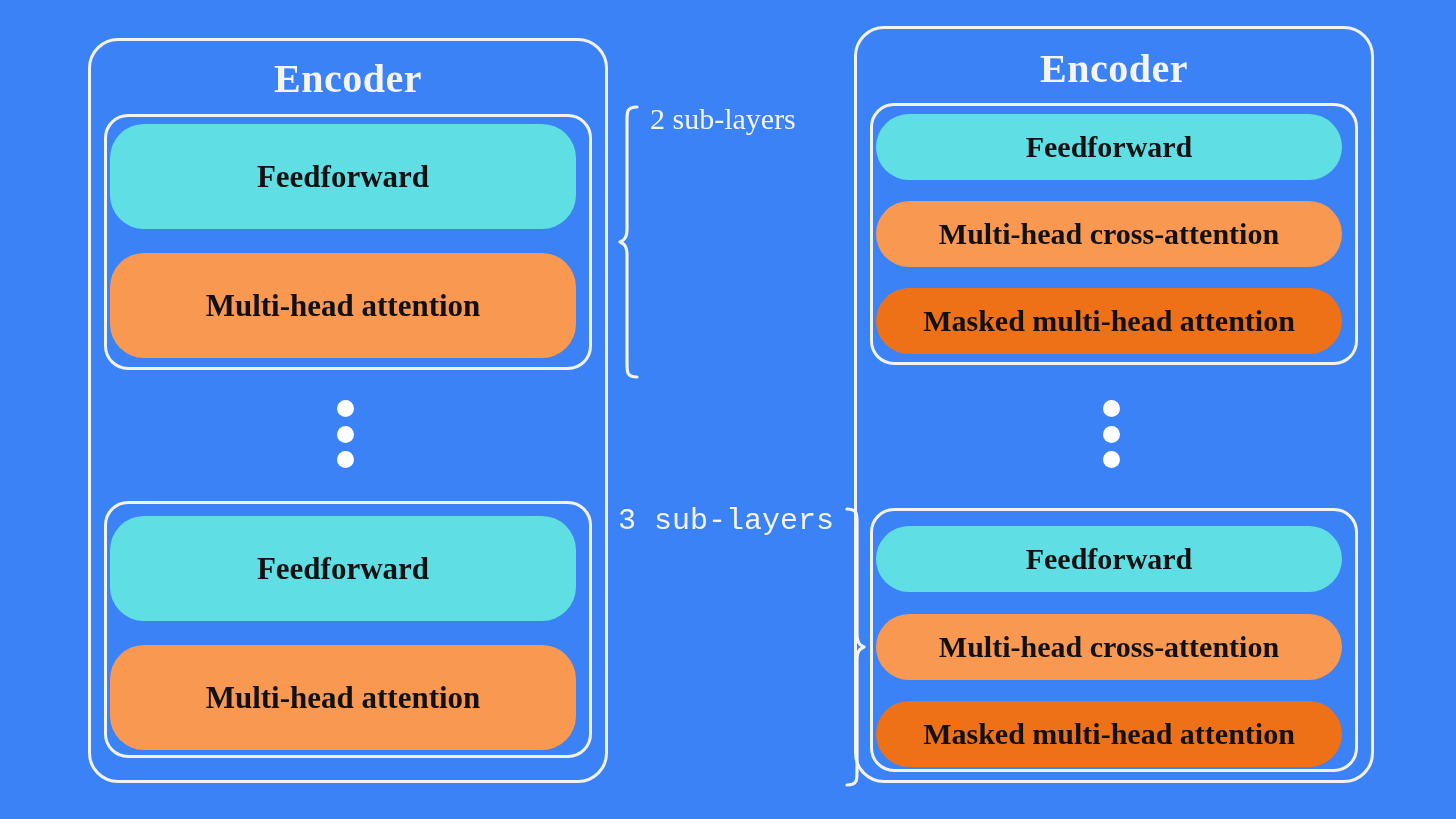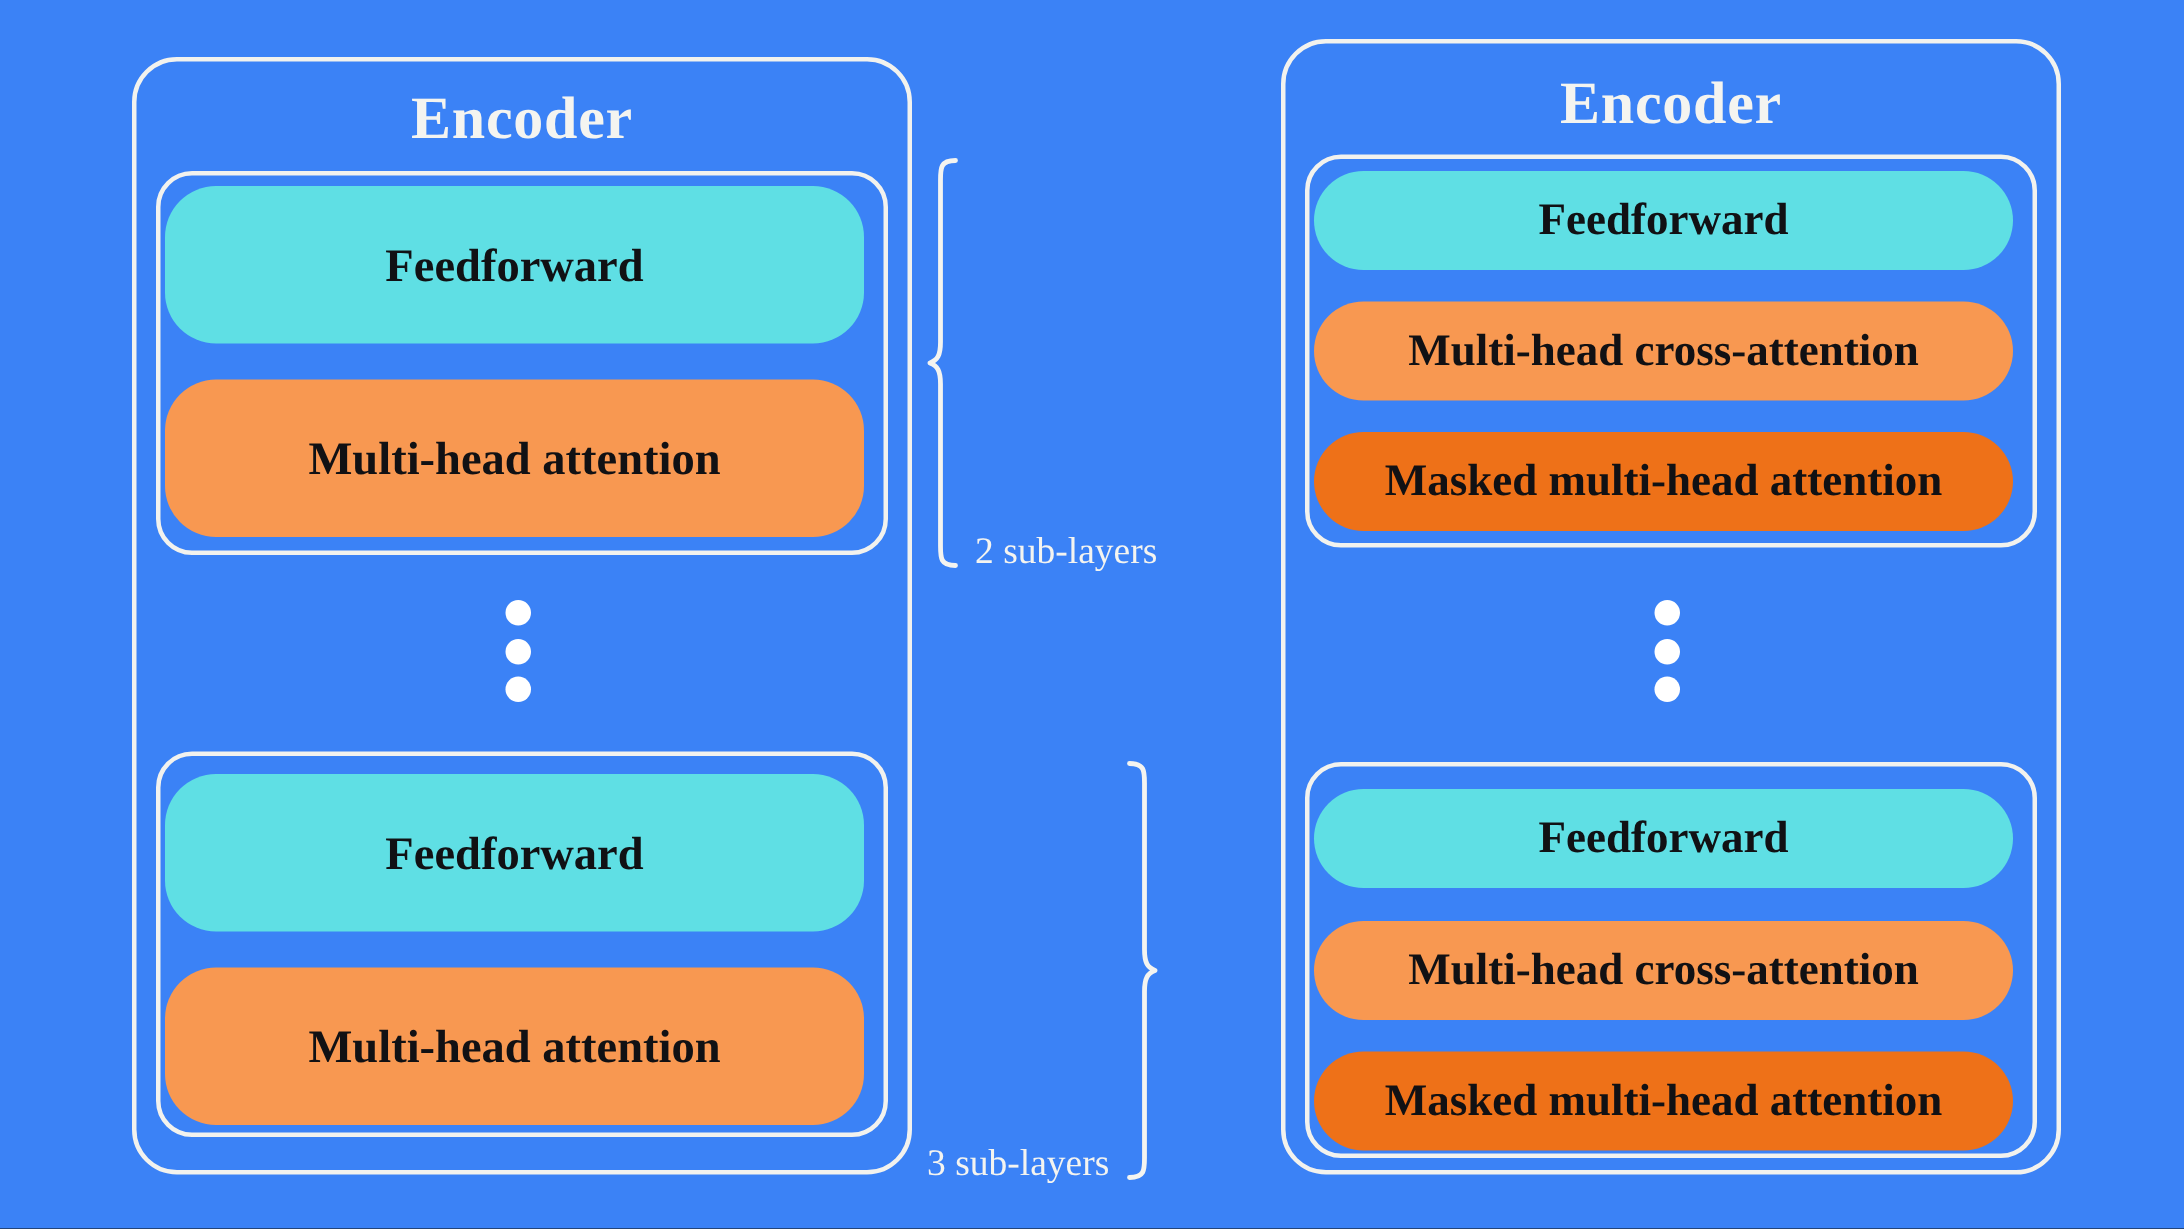--- a/index.html
+++ b/index.html
@@ -104,23 +104,23 @@
     border-radius: 50%;
     background: #ffffff;
   }
   #enc-ellipsis { left: 335px;  top: 400px; }
   #dec-ellipsis { left: 1101px; top: 400px; }
 
   
   .annotation {
     position: absolute;
     display: flex;
-    align-items: flex-end;
+    align-items: flex-start;
     color: #f4f4f0;
-    font-size: 25px;
+    font-size: 30px;
     line-height: 1;
     white-space: nowrap;
   }
   #annotation-2 { left: 618px; top: 104px; }
   #annotation-3 { left: 608px; top: 506px; }
 
   .brace-svg { display: block; }
   .annotation-label { padding: 0 10px; }
 </style>
 </head>
@@ -174,21 +174,21 @@
                C 9 3, 9 8, 9 16
                L 9 124
                C 9 133, 7 136, 2 138
                C 7 140, 9 143, 9 152
                L 9 260
                C 9 268, 9 273, 19 273" fill="none" stroke="#f4f4f0" stroke-width="3.2" stroke-linecap="round" stroke-linejoin="round"></path>
     </svg>
     <span class="annotation-label">2 sub-layers</span>
   </div>
 
-  <div class="annotation" id="annotation-3" style="color: rgb(244, 244, 240);">
+  <div class="annotation" id="annotation-3" style="color: rgb(244, 244, 240); font-family: Liberation Mono, monospace;">
     <span class="annotation-label">3 sub-layers</span>
     <svg class="brace-svg" width="22" height="282" viewBox="0 0 22 282">
       <path d="M3 3
                C 13 3, 13 8, 13 16
                L 13 127
                C 13 136, 15 139, 20 141
                C 15 143, 13 146, 13 155
                L 13 266
                C 13 274, 13 279, 3 279" fill="none" stroke="#f4f4f0" stroke-width="3.2" stroke-linecap="round" stroke-linejoin="round"></path>
     </svg>

